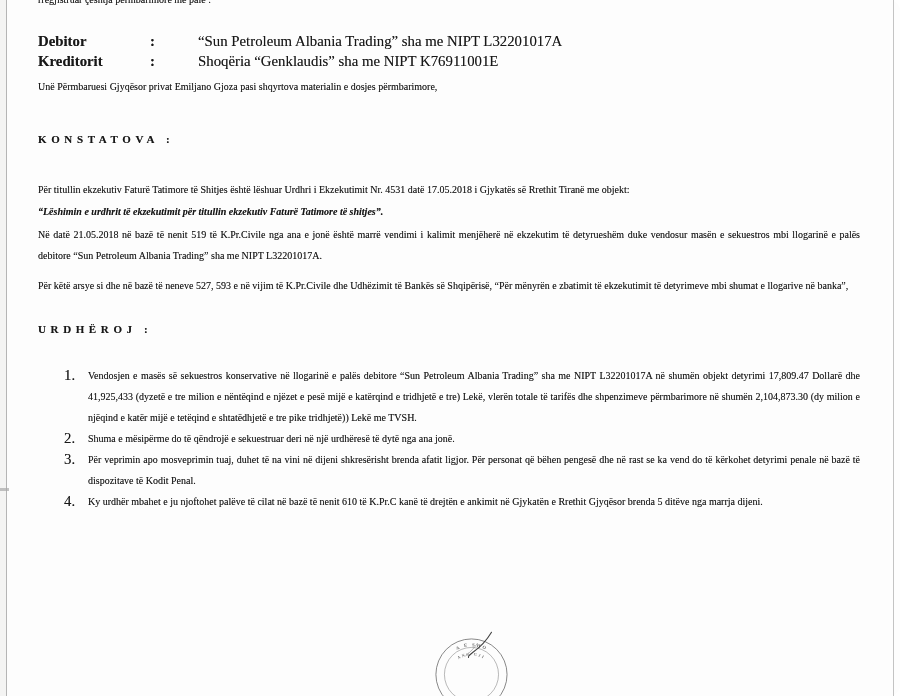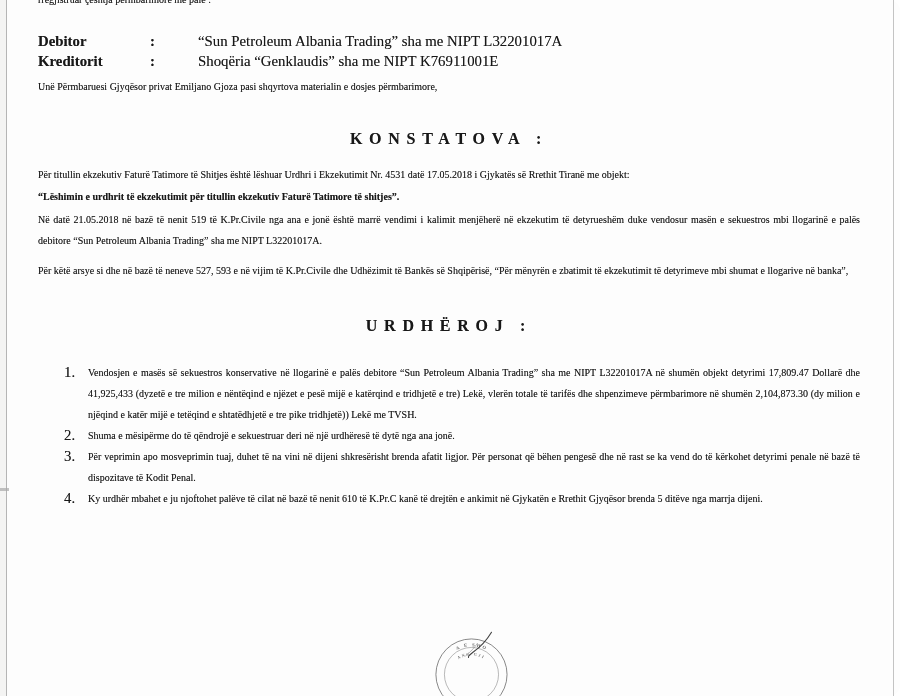--- a/index.html
+++ b/index.html
@@ -24,28 +24,28 @@
 
   .partial-line { margin-top: -11px; text-align: left; }
 
   table.parties { margin-top: 21px; border-collapse: collapse; }
   table.parties td { font-size: 14.8px; line-height: 20px; padding: 0; vertical-align: top; }
   td.party-label { width: 112px; font-weight: bold; }
   td.party-colon { width: 48px;  font-weight: bold; }
 
   .intro { margin-top: 5px; }
 
-  .heading { margin: 32px 0 0 0; text-align: center; font-size: 16px;
+  .heading { margin: 32px 0 0 0; font-size: 11px;
              font-weight: bold; letter-spacing: .42em; line-height: 20px; }
 
-  .para-fatura { margin-top: 15px; }
-  .quote-line  { font-weight: bold; margin-top: 1px; }
+  .para-fatura { margin-top: 30px; }
+  .quote-line  { font-weight: bold; font-style: italic; margin-top: 1px; }
   .para-date   { margin-top: 2px; }
   .para-arsye  { margin-top: 9px; }
-  .heading-urdheroj { margin-top: 35px; }
+  .heading-urdheroj { margin-top: 23px; }
 
   .orders { margin-top: 26px; }
   .order { position: relative; padding-left: 50px; }
   .order .num { position: absolute; left: 26px; top: 0; font-size: 14.8px; line-height: 21px; }
   .order .bold { font-weight: bold; }
 
   .stamp { position: absolute; left: 370px; top: 633px; width: 200px; height: 63px;
            overflow: visible; opacity: .92; }
 </style>
 </head>

